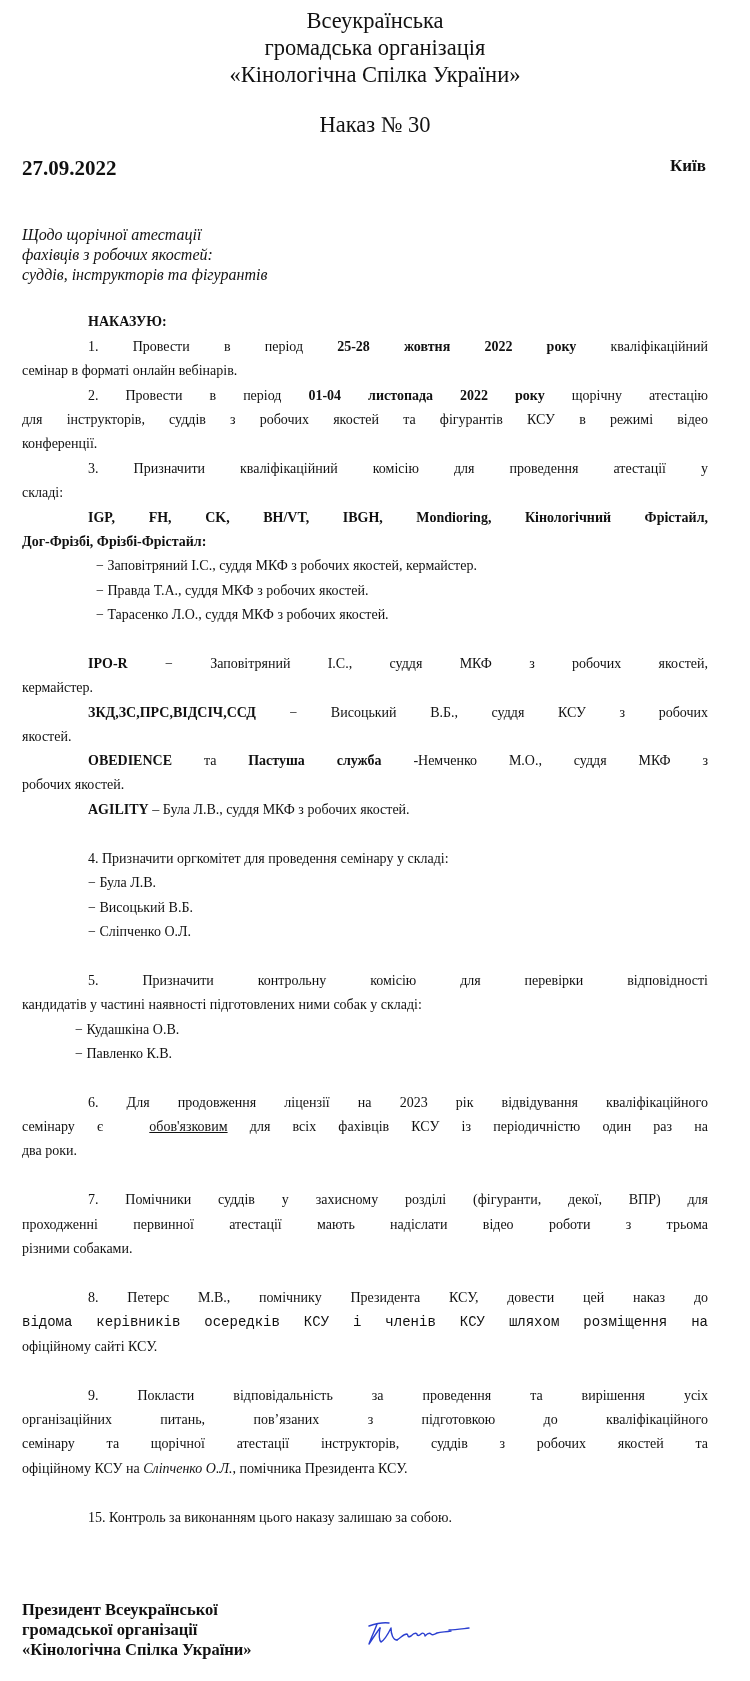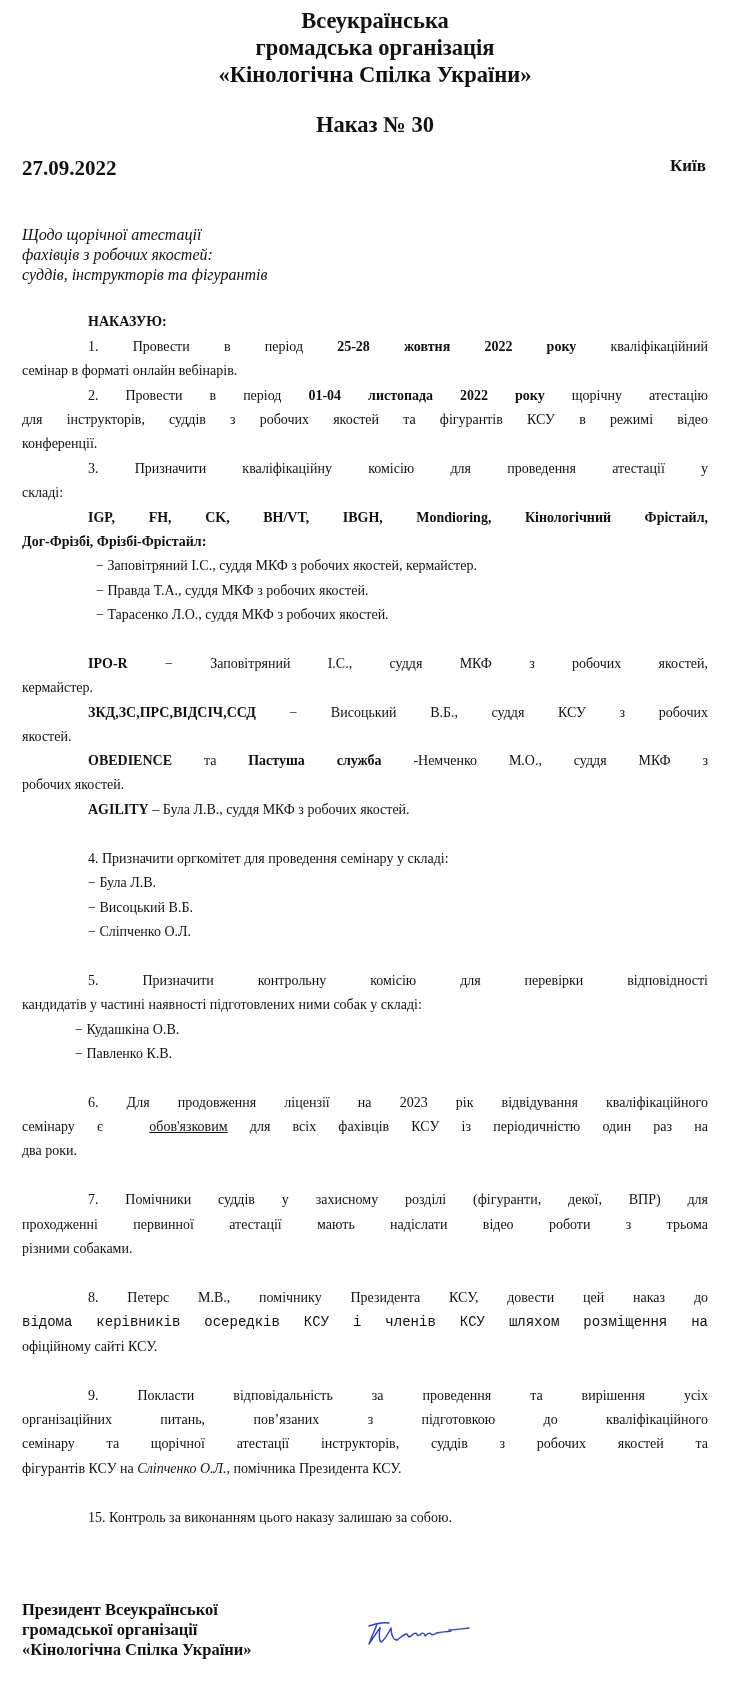--- a/index.html
+++ b/index.html
@@ -1,20 +1,20 @@
 <!DOCTYPE html>
 <html><head>
 <meta charset="utf-8">
 <style>
   html, body { margin:0; padding:0; background:#ffffff; }
   body { width:750px; height:1681px; position:relative; overflow:hidden;
          font-family:"Liberation Serif", serif; color:#111; }
   .abs { position:absolute; }
   .center { left:0; width:750px; text-align:center; }
-  .h1 { font-weight:bold; font-size:22.5px; line-height:26px; }
+  .h1 { font-weight:normal; font-size:22.5px; line-height:26px; }
   .b { font-weight:bold; }
   .i { font-style:italic; }
   .u { text-decoration:underline;margin-left:24px; }
   .line { position:absolute; font-size:14px; line-height:24.5px; white-space:nowrap; }
   .just-line { text-align:justify; text-align-last:justify; }
   .subject { font-size:16px; line-height:20px; font-style:italic;margin-top:36px; }
   .sig-left { font-weight:bold; font-size:16.5px; line-height:20px; }
 </style>
 </head>
 <body>
@@ -47,21 +47,21 @@
   <span>2.</span>
   <span>Провести в період</span>
   <span class="b">01-04 листопада 2022 року</span>
   <span>щорічну атестацію</span>
 </div>
 <div class="line just-line" style="top:408px; left:22px; width:686px;">для інструкторів, суддів з робочих якостей та фігурантів КСУ в режимі відео</div>
 <div class="line" style="top:432px; left:22px;">конференції.</div>
 
 <div class="line just-line" style="top:457px; left:88px; width:620px;">
   <span>3.</span>
-  <span>Призначити кваліфікаційну комісію для проведення атестації у</span>
+  <span>Призначити кваліфікаційний комісію для проведення атестації у</span>
 </div>
 <div class="line" style="top:481px; left:22px;">складі:</div>
 
 <div class="line b just-line" style="top:506px; left:88px; width:620px;">IGP, FH, CK, BH/VT, IBGH, Mondioring, Кінологічний Фрістайл,</div>
 <div class="line b" style="top:530px; left:22px;">Дог-Фрізбі, Фрізбі-Фрістайл:</div>
 <div class="line" style="top:554px; left:96px;">− Заповітряний І.С., суддя МКФ з робочих якостей, кермайстер.</div>
 <div class="line" style="top:579px; left:96px;">− Правда Т.А., суддя МКФ з робочих якостей.</div>
 <div class="line" style="top:603px; left:96px;">− Тарасенко Л.О., суддя МКФ з робочих якостей.</div>
 
 <div class="line just-line" style="top:652px; left:88px; width:620px;">
@@ -115,21 +115,21 @@
 <div class="line" style="top:1237px; left:22px;">різними собаками.</div>
 
 <div class="line just-line" style="top:1286px; left:88px; width:620px;">8. Петерс М.В., помічнику Президента КСУ, довести цей наказ до</div>
 <div class="line just-line" style="top:1310px; left:22px; width:686px;font-family:Liberation Mono, monospace;">відома керівників осередків КСУ і членів КСУ шляхом розміщення на</div>
 <div class="line" style="top:1335px; left:22px;">офіційному сайті КСУ.</div>
 
 <div class="line just-line" style="top:1384px; left:88px; width:620px;">9. Покласти відповідальність за проведення та вирішення усіх</div>
 <div class="line just-line" style="top:1408px; left:22px; width:686px;">організаційних питань, пов’язаних з підготовкою до кваліфікаційного</div>
 <div class="line just-line" style="top:1432px; left:22px; width:686px;">семінару та щорічної атестації інструкторів, суддів з робочих якостей та</div>
 <div class="line" style="top:1457px; left:22px;">
-  <span>фігурантів КСУ на</span>
+  <span>офіційному КСУ на</span>
   <span class="i">Сліпченко О.Л.</span><span>, помічника Президента КСУ.</span>
 </div>
 
 <div class="line" style="top:1506px; left:88px;">15. Контроль за виконанням цього наказу залишаю за собою.</div>
 
 <div class="abs sig-left" style="top:1600px; left:22px;">
   <div>Президент Всеукраїнської</div>
   <div>громадської організації</div>
   <div>«Кінологічна Спілка України»</div>
 </div>

